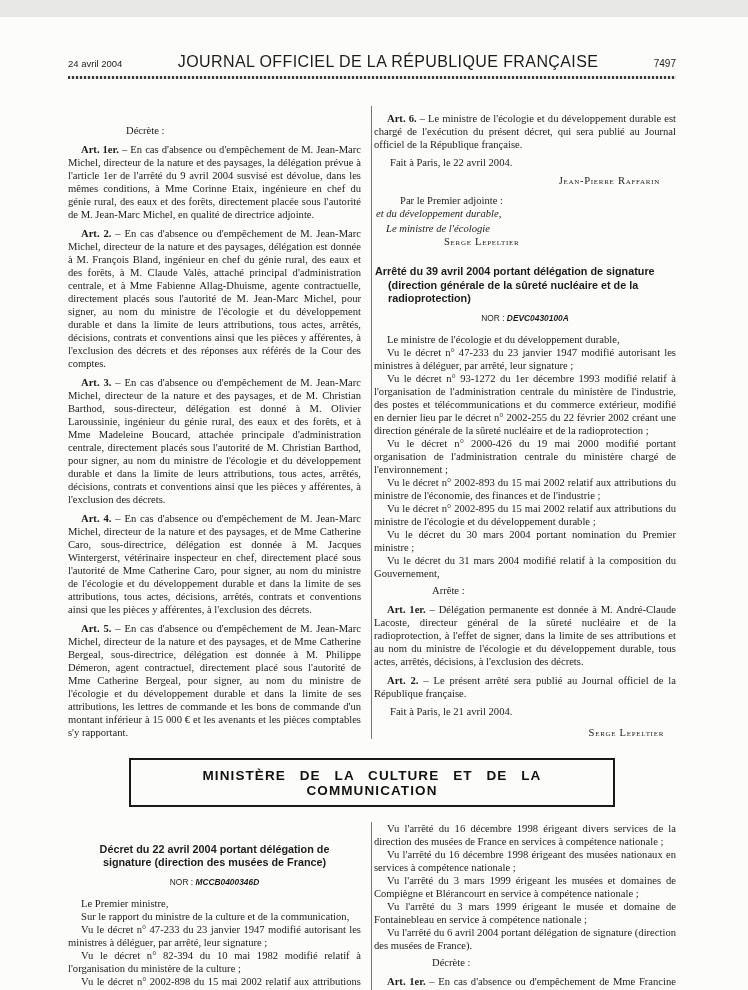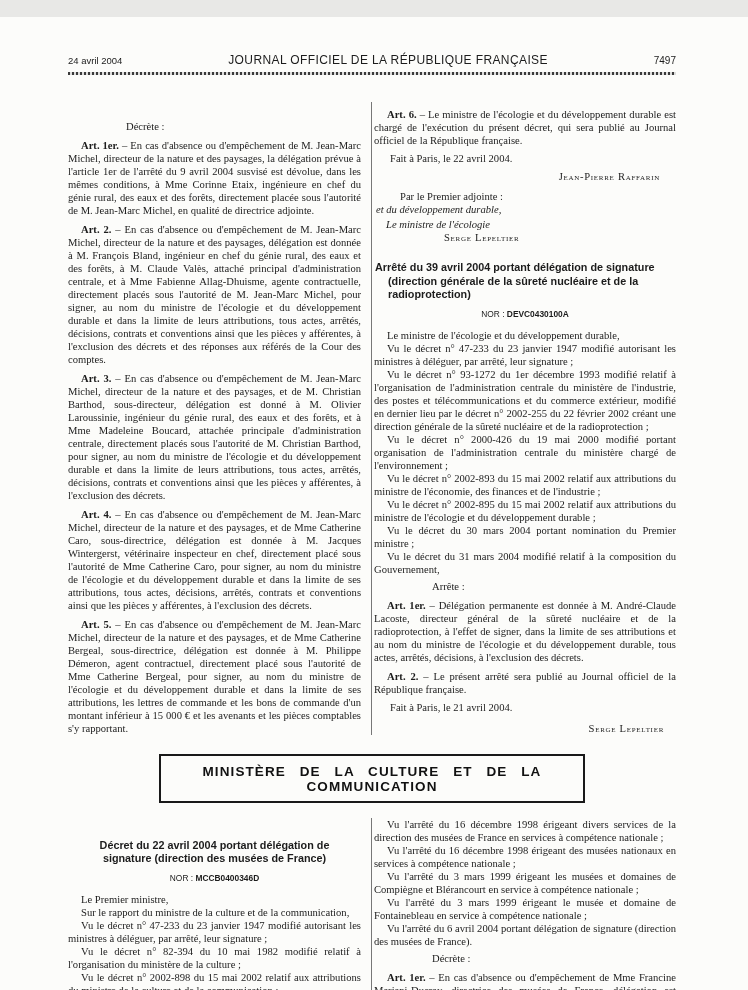--- a/index.html
+++ b/index.html
@@ -12,21 +12,21 @@
     padding:36px 72px 0 68px;
     font-family:"Liberation Serif","DejaVu Serif",serif;
     font-size:10.6px;
     color:#1c1c1c;
     overflow:hidden;
   }
   
   .hdr{display:flex;justify-content:space-between;align-items:baseline;
        font-family:"Liberation Sans","DejaVu Sans",sans-serif;}
   .hdr-date{font-size:9.5px;}
-  .hdr-title{font-size:12px;letter-spacing:.4px;}
+  .hdr-title{font-size:16px;letter-spacing:.4px;}
   .hdr-num{font-size:10px;}
   .hdr-rule{height:3px;margin-top:5px;
     background:repeating-linear-gradient(90deg,#3a3a3a 0 2px,rgba(0,0,0,.12) 2px 4px);}
   
   .columns{display:flex;align-items:flex-end;}
   .col-left{width:293px;flex:none;}
   .col-right{flex:1;margin-left:10px;border-left:1px solid #777;padding-left:2px;}
   .sec-top{margin-top:27px;}
   .sec-bot{margin-top:0;}
   
@@ -42,24 +42,24 @@
   .p-sigl{text-indent:70px;text-align:left;font-variant:small-caps;letter-spacing:.7px;}
   .p-byline{margin-top:7px;text-indent:26px;text-align:left;}
   .p-it{font-style:italic;text-align:left;text-indent:12px;margin-top:2px;}
   .p-it2{font-style:italic;text-align:left;text-indent:2px;}
   
   .head-sans{font-family:"Liberation Sans","DejaVu Sans",sans-serif;font-weight:700;
              font-size:10.8px;line-height:13.5px;}
   .arrete-heading{margin:17px 0 2px;padding-left:14px;text-indent:-13px;text-align:left;}
   .nor{margin:7px 0 10px;text-align:center;
        font-family:"Liberation Sans","DejaVu Sans",sans-serif;font-size:8.4px;}
-  .nor-code{font-weight:700;}
+  .nor-code{font-style:italic;font-weight:700;}
   .decret-heading{margin:0 auto 2px;max-width:268px;text-align:center;}
   
-  .banner{width:426px;margin:19px auto 15px;border:2px solid #191919;
+  .banner{width:486px;margin:19px auto 15px;border:2px solid #191919;
           box-sizing:border-box;padding:8px 2px 7px;text-align:center;
           font-family:"Liberation Sans","DejaVu Sans",sans-serif;font-weight:700;
           font-size:13.5px;letter-spacing:1.1px;word-spacing:9px;color:#111;}
 </style>
 </head>
 <body>
 
 <div class="page">
 
   <div class="hdr">

